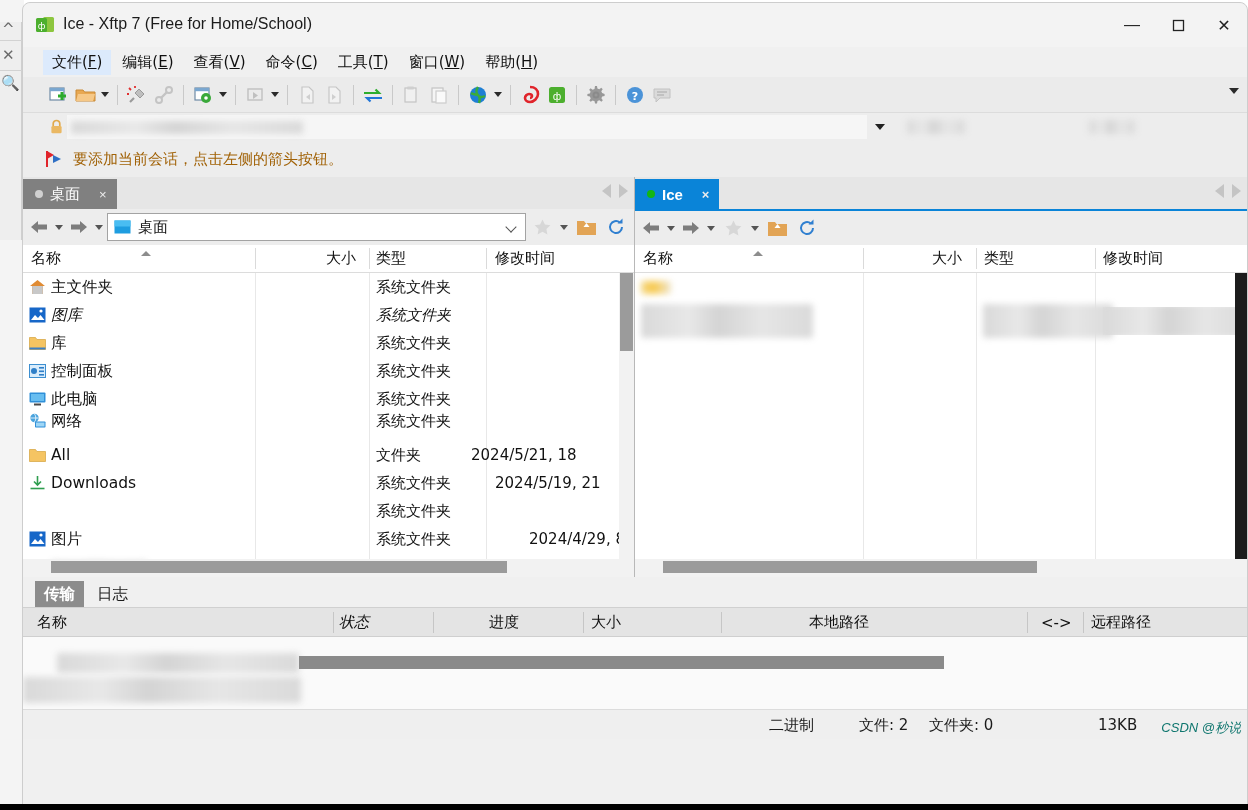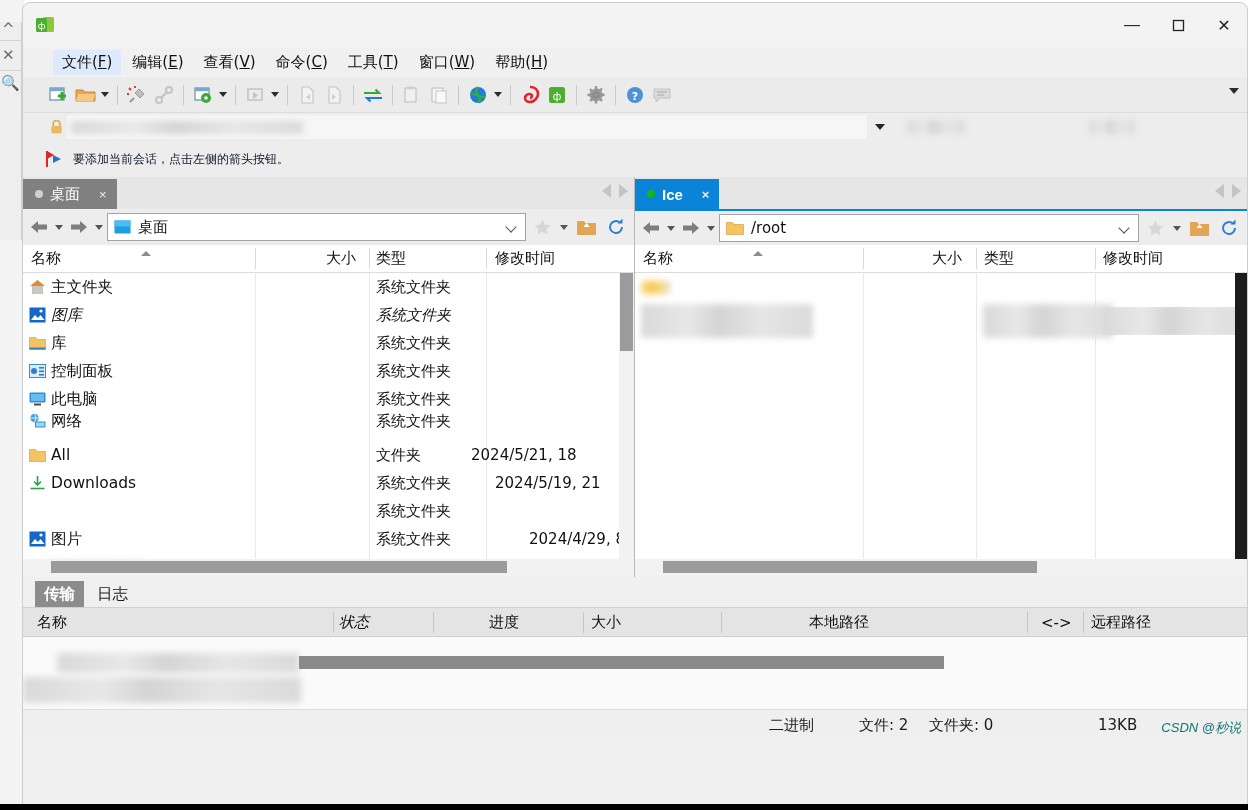--- a/index.html
+++ b/index.html
@@ -40,21 +40,21 @@
   }
   .wbtns { position: absolute; right: 0; top: 0; height: 44px; display: flex; }
   .wbtn {
     width: 46px; height: 44px; display: flex; align-items: center; justify-content: center;
     font-size: 16px; color: #222; cursor: default;
   }
 
   
   .menubar {
     position: relative; height: 30px; background: #f0f0f0;
-    padding-left: 30px; display: flex; align-items: center; gap: 2px;
+    padding-left: 20px; display: flex; align-items: center; gap: 2px;
   }
   .menuitem {
     font-size: 15px; color: #101010; padding: 3px 9px; white-space: nowrap;
     font-family: "DejaVu Sans", sans-serif;
   }
   .menuitem.active { background: #dceafc; }
   .menuitem u { text-decoration: underline; }
 
   
   .toolbar {
@@ -81,21 +81,21 @@
   }
   .blur {
     background: linear-gradient(90deg,#d9d9d9,#e8e8e8 28%,#d4d4d4 45%,#e6e6e6 70%,#dadada);
     filter: blur(3px); border-radius: 2px;
   }
   .session-caret { width: 26px; display: flex; align-items: center; justify-content: center; }
   .session-caret::after { content: ""; border-left: 5px solid transparent; border-right: 5px solid transparent; border-top: 6px solid #222; }
 
   
   .hintbar { position: relative; height: 36px; background: #ededed; padding-left: 22px; display: flex; align-items: center; gap: 8px; }
-  .hint-text { font-size: 12px; color: #0f172a; font-family: Liberation Mono, monospace; }
+  .hint-text { font-size: 15px; color: #a16207; font-family: Liberation Mono, monospace; }
 
   
   .panes { position: relative; height: 400px; background: #f0f0f0; padding-left: 0; display: flex; }
   .pane { position: relative; height: 400px; }
   .pane-left { width: 612px; margin-left: 0; }
   .pane-right { width: 614px; }
 
   .tabstrip { position: relative; height: 32px; background: #e6e6e6; }
   .tab {
     position: absolute; left: 0; top: 2px; height: 30px;
@@ -177,20 +177,21 @@
   </div>
 
   <div class="window">
 
     <div class="titlebar">
       <svg class="title-icon" viewBox="0 0 20 20">
         <rect x="8" y="2" width="11" height="15" rx="1.5" fill="#8dc63f"></rect>
         <rect x="1" y="3" width="11" height="14" rx="1.5" fill="#4caf2e"></rect>
         <text x="6.5" y="13.5" font-size="9" fill="#ffffff" text-anchor="middle" font-family="DejaVu Sans">ф</text>
       </svg>
+      <div class="title-text">Ice - Xftp 7 (Free for Home/School)</div>
       <div class="wbtns">
         <div class="wbtn">—</div>
         <div class="wbtn">
           <svg width="15" height="15" viewBox="0 0 15 15">
               <rect x="2.5" y="2.5" width="10" height="10" fill="none" stroke="#222" stroke-width="1.3"></rect>
             </svg>
         </div>
         <div class="wbtn close-btn">✕</div>
       </div>
     </div>
@@ -585,27 +586,20 @@
                 <path d="M9 2L2 8l7 6v-3.6h9V5.6H9z" fill="#7d7d7d"></path>
               </svg>
           </div>
           <div class="mini-caret"></div>
           <div class="arrow-btn">
             <svg width="20" height="16" viewBox="0 0 20 16">
                 <path d="M11 2l7 6-7 6v-3.6H2V5.6h9z" fill="#7d7d7d"></path>
               </svg>
           </div>
           <div class="mini-caret"></div>
-          <div class="pathbox">
-            <svg width="18" height="15" viewBox="0 0 18 15">
-                <path d="M0.5 1.5h6l1.5 2h9.5v10H0.5z" fill="#f5c462" stroke="#d8a94a" stroke-width="0.8"></path>
-              </svg>
-            <span class="path-text">/root</span>
-            <span class="path-caret"></span>
-          </div>
           <div class="nav-ic">
             <svg width="19" height="19" viewBox="0 0 19 19">
                 <path d="M9.5 1.5l2.4 5 5.5.7-4 3.8 1 5.4-4.9-2.7-4.9 2.7 1-5.4-4-3.8 5.5-.7z" fill="#d7d7d7"></path>
               </svg>
           </div>
           <div class="mini-caret"></div>
           <div class="nav-ic">
             <svg width="21" height="19" viewBox="0 0 21 19">
               <path d="M1 3h7l1.5 2H20v12H1z" fill="#e2a455"></path>
               <path d="M10.5 14V9H7.5L10.5 5L13.5 9h-3v5z" fill="#ffffff"></path>

